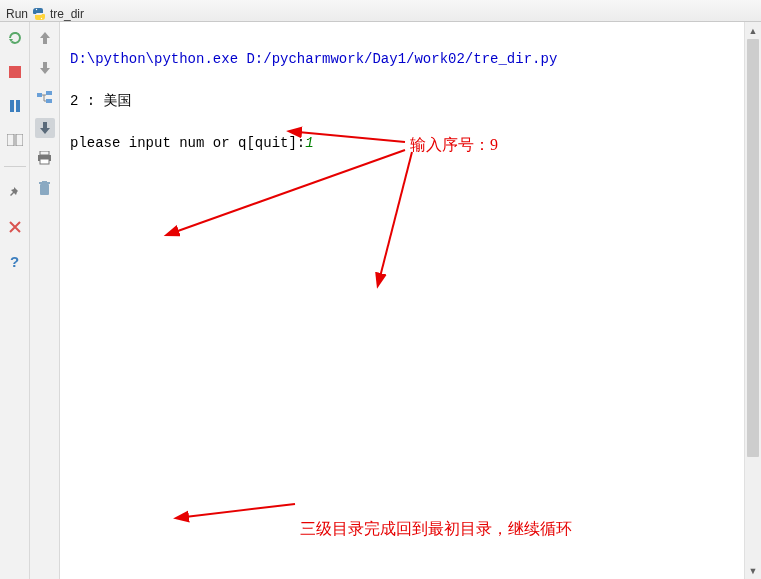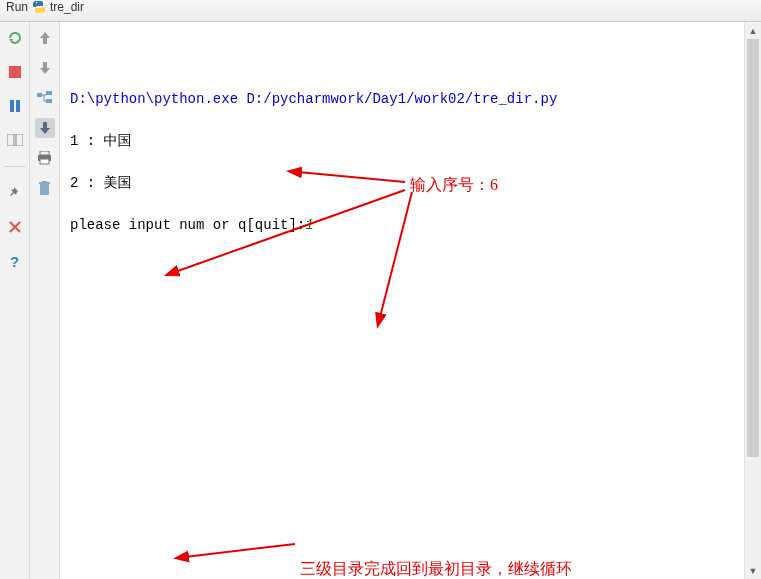--- a/index.html
+++ b/index.html
@@ -10,21 +10,21 @@
     width: 761px;
     height: 579px;
     overflow: hidden;
     position: relative;
   }
   .titlebar {
     height: 22px;
     background: linear-gradient(#f7f7f7, #ececec);
     border-bottom: 1px solid #c9c9c9;
     display: flex;
-    align-items: flex-start;
+    align-items: flex-end;
     padding: 0 6px;
     gap: 4px;
     font-size: 12px;
     color: #333;
   }
   .titlebar .py-icon { display: inline-flex; align-items:center; }
   .main {
     display: flex;
     height: calc(100% - 22px);
   }
@@ -58,21 +58,20 @@
   }
   .console {
     flex: 1;
     padding: 6px 6px 6px 10px;
     font-family: "Courier New", monospace;
     font-size: 14px;
     line-height: 21px;
     color: #000;
     position: relative;
     white-space: pre;
-    margin-top: 40px;
   }
   .path { color: #0000cd; }
   .input-val { color: #008000; font-style: italic; }
   .annotation {
     position: absolute;
     color: #e60000;
     font-family: "SimSun", serif;
     font-size: 16px;
     pointer-events: none;
   }
@@ -191,36 +190,35 @@
       <svg width="13" height="15">
           <rect x="2" y="3" width="9" height="11" rx="1" fill="#8aa9c2"></rect>
           <rect x="1" y="1" width="11" height="2" fill="#8aa9c2"></rect>
           <rect x="4" y="0" width="5" height="1" fill="#8aa9c2"></rect>
         </svg>
     </div>
   </div>
 
   <div class="console">
 <span class="line path">D:\python\python.exe D:/pycharmwork/Day1/work02/tre_dir.py</span>
-<span class="line">1 : 中国</span>
 <span class="line">2 : 美国</span>
 <span class="line"><span>please input num or q[quit]:</span><span class="input-val">1</span></span>
 <span class="line">&nbsp;</span>
 <span class="line">&nbsp;</span>
 
 
 
 
 
 
 
 
 
     
-    <div class="annotation" style="left:350px; top:112px;">输入序号：6</div>
+    <div class="annotation" style="left:350px; top:112px;">输入序号：9</div>
     <div class="annotation" style="left:240px; top:496px;">三级目录完成回到最初目录，继续循环</div>
 
     <svg class="arrow" style="left:0;top:0;" width="700" height="560">
       <defs>
         <marker id="ah" markerWidth="10" markerHeight="10" refX="2" refY="3" orient="auto">
           <path d="M0,0 L0,6 L8,3 z" fill="#e60000"></path>
         </marker>
       </defs>
 
       <line x1="345" y1="120" x2="238" y2="110" stroke="#e60000" stroke-width="2" marker-end="url(#ah)"></line>

